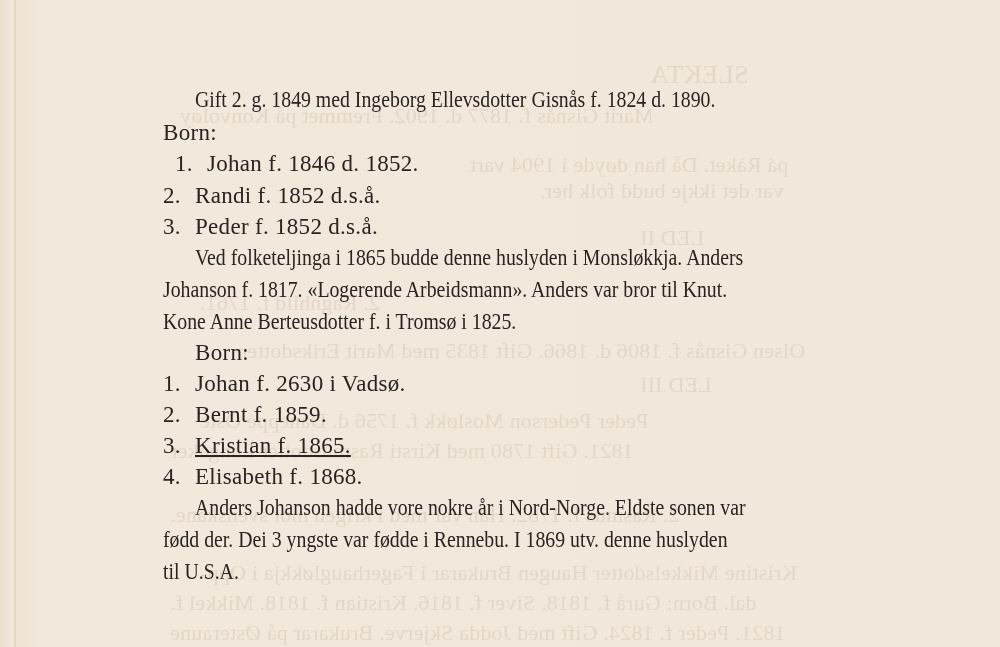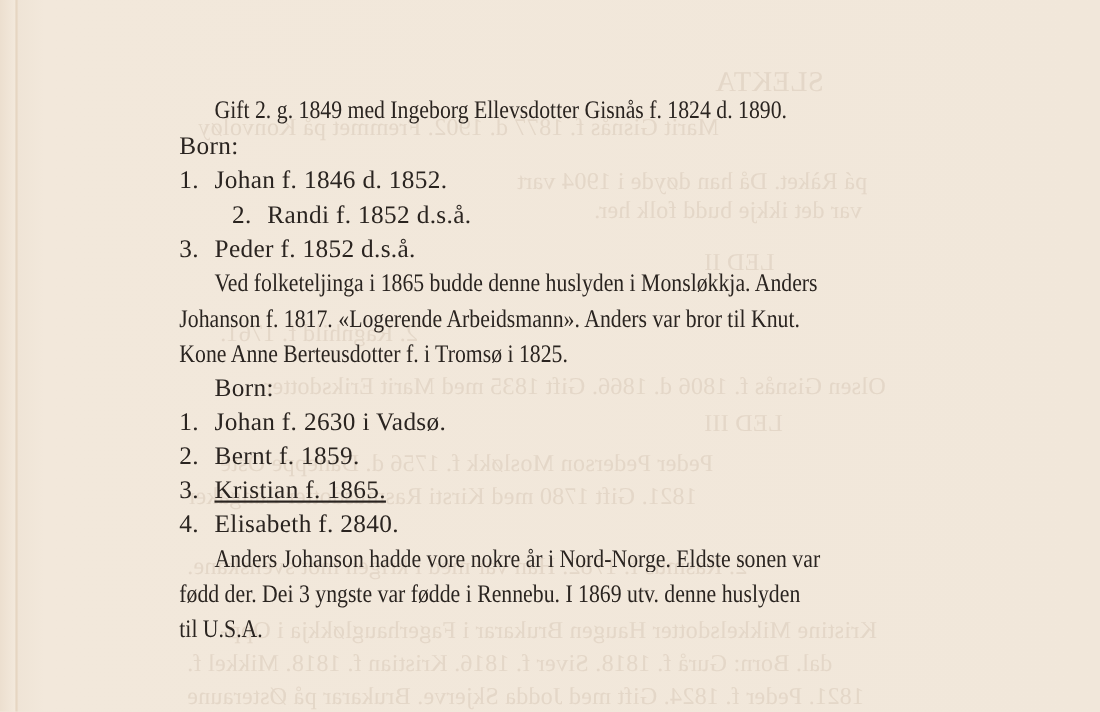--- a/index.html
+++ b/index.html
@@ -88,24 +88,24 @@
   <div class="bleed" style="left:170px; top:590px;">dal. Born: Gurå f. 1818. Siver f. 1816. Kristian f. 1818. Mikkel f.</div>
   <div class="bleed" style="left:170px; top:620px;">1821. Peder f. 1824. Gift med Jodda Skjerve. Brukarar på Østeraune</div>
 </div>
 
 <div class="page">
 
   <div class="line cond indent" style="top:86px;">Gift 2. g. 1849 med Ingeborg Ellevsdotter Gisnås f. 1824 d. 1890.</div>
 
   <div class="line wide" style="top:119px;">Born:</div>
 
-  <div class="line wide" style="top:150px;">
+  <div class="line wide" style="top:150px;margin-left:12px;">
     <span class="num">1.</span><span>Johan f. 1846 d. 1852.</span>
   </div>
-  <div class="line wide" style="top:182px;margin-left:48px;">
+  <div class="line wide" style="top:182px;">
     <span class="num">2.</span><span>Randi f. 1852 d.s.å.</span>
   </div>
   <div class="line wide" style="top:213px;">
     <span class="num">3.</span><span>Peder f. 1852 d.s.å.</span>
   </div>
 
   <div class="line cond indent" style="top:244px;">Ved folketeljinga i 1865 budde denne huslyden i Monsløkkja. Anders</div>
   <div class="line cond" style="top:276px;">Johanson f. 1817. «Logerende Arbeidsmann». Anders var bror til Knut.</div>
   <div class="line cond" style="top:308px;">Kone Anne Berteusdotter f. i Tromsø i 1825.</div>
 
@@ -114,20 +114,20 @@
   <div class="line wide" style="top:370px;">
     <span class="num">1.</span><span>Johan f. 2630 i Vadsø.</span>
   </div>
   <div class="line wide" style="top:401px;">
     <span class="num">2.</span><span>Bernt f. 1859.</span>
   </div>
   <div class="line wide" style="top:432px;text-decoration:underline;">
     <span class="num">3.</span><span>Kristian f. 1865.</span>
   </div>
   <div class="line wide" style="top:463px;">
-    <span class="num">4.</span><span>Elisabeth f. 2840.</span>
+    <span class="num">4.</span><span>Elisabeth f. 1868.</span>
   </div>
 
   <div class="line cond indent" style="top:494px;">Anders Johanson hadde vore nokre år i Nord-Norge. Eldste sonen var</div>
   <div class="line cond" style="top:526px;">fødd der. Dei 3 yngste var fødde i Rennebu. I 1869 utv. denne huslyden</div>
   <div class="line cond" style="top:558px;">til U.S.A.</div>
 
 </div>
 
 </body></html>

